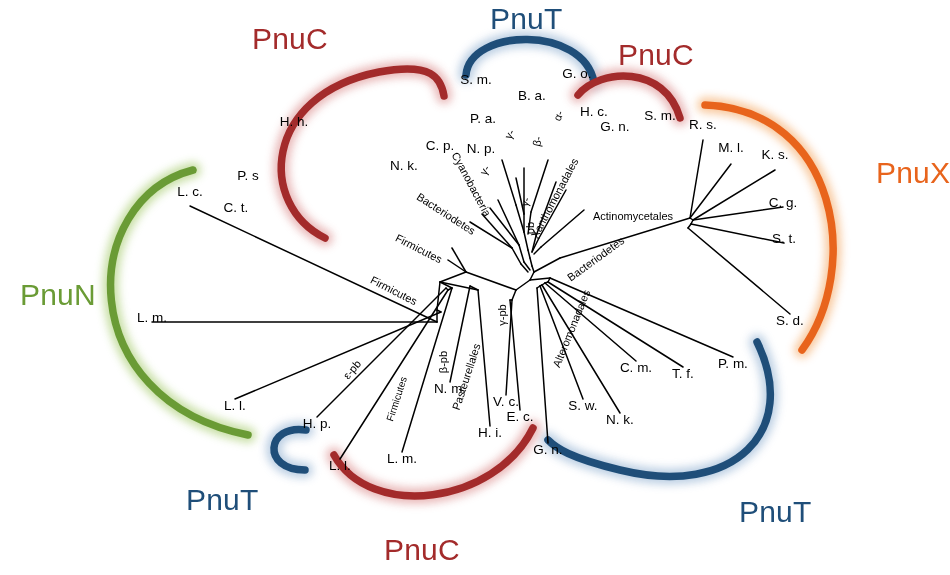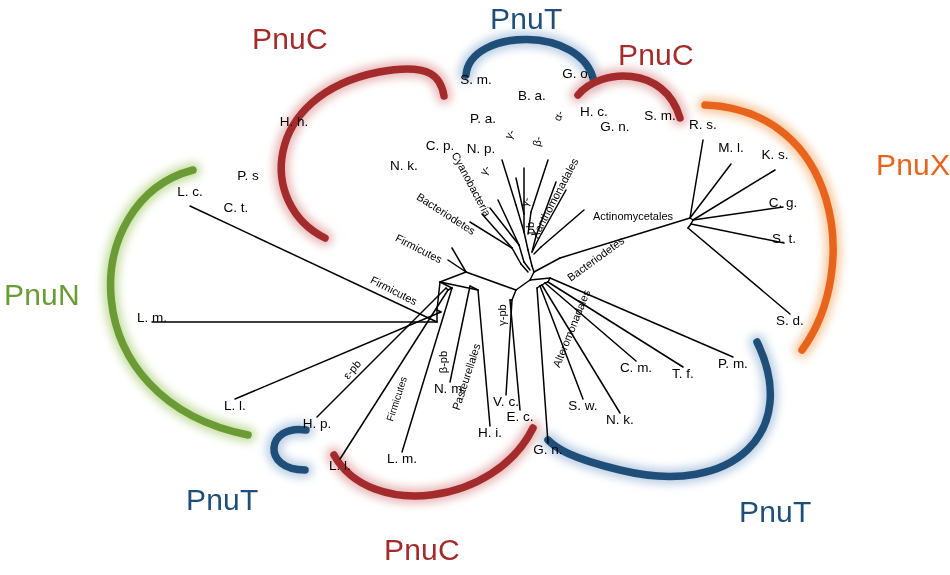--- a/index.html
+++ b/index.html
@@ -200,19 +200,19 @@
         <text x="190" y="196" text-anchor="middle" font-family="&quot;Liberation Sans&quot;, sans-serif" font-size="13.5" fill="#000000">L. c.</text>
         <text x="152" y="322" text-anchor="middle" font-family="&quot;Liberation Sans&quot;, sans-serif" font-size="13.5" fill="#000000">L. m.</text>
         <text x="235" y="410" text-anchor="middle" font-family="&quot;Liberation Sans&quot;, sans-serif" font-size="13.5" fill="#000000">L. l.</text>
       </g>
   </svg>
 
   <div id="family-label-layer">
       <div class="family-label" style="left: 490px; top: 2px; color: rgb(31, 78, 121); font-size: 30px;">PnuT</div>
       <div class="family-label" style="left: 252px; top: 22px; color: rgb(163, 43, 43); font-size: 30px;">PnuC</div>
       <div class="family-label" style="left: 618px; top: 38px; color: rgb(163, 43, 43); font-size: 30px;">PnuC</div>
-      <div class="family-label" style="left: 876px; top: 148px; color: rgb(232, 100, 28); font-size: 30px;">PnuX</div>
-      <div class="family-label" style="left: 4px; top: 278px; color: rgb(106, 155, 53); font-size: 30px;">PnuN</div>
+      <div class="family-label" style="left: 876px; top: 156px; color: rgb(232, 100, 28); font-size: 30px;">PnuX</div>
+      <div class="family-label" style="left: 20px; top: 278px; color: rgb(106, 155, 53); font-size: 30px;">PnuN</div>
       <div class="family-label" style="left: 739px; top: 495px; color: rgb(31, 78, 121); font-size: 30px;">PnuT</div>
       <div class="family-label" style="left: 186px; top: 483px; color: rgb(31, 78, 121); font-size: 30px;">PnuT</div>
       <div class="family-label" style="left: 384px; top: 533px; color: rgb(163, 43, 43); font-size: 30px;">PnuC</div>
     </div>
 </div>
 
 </body></html>

